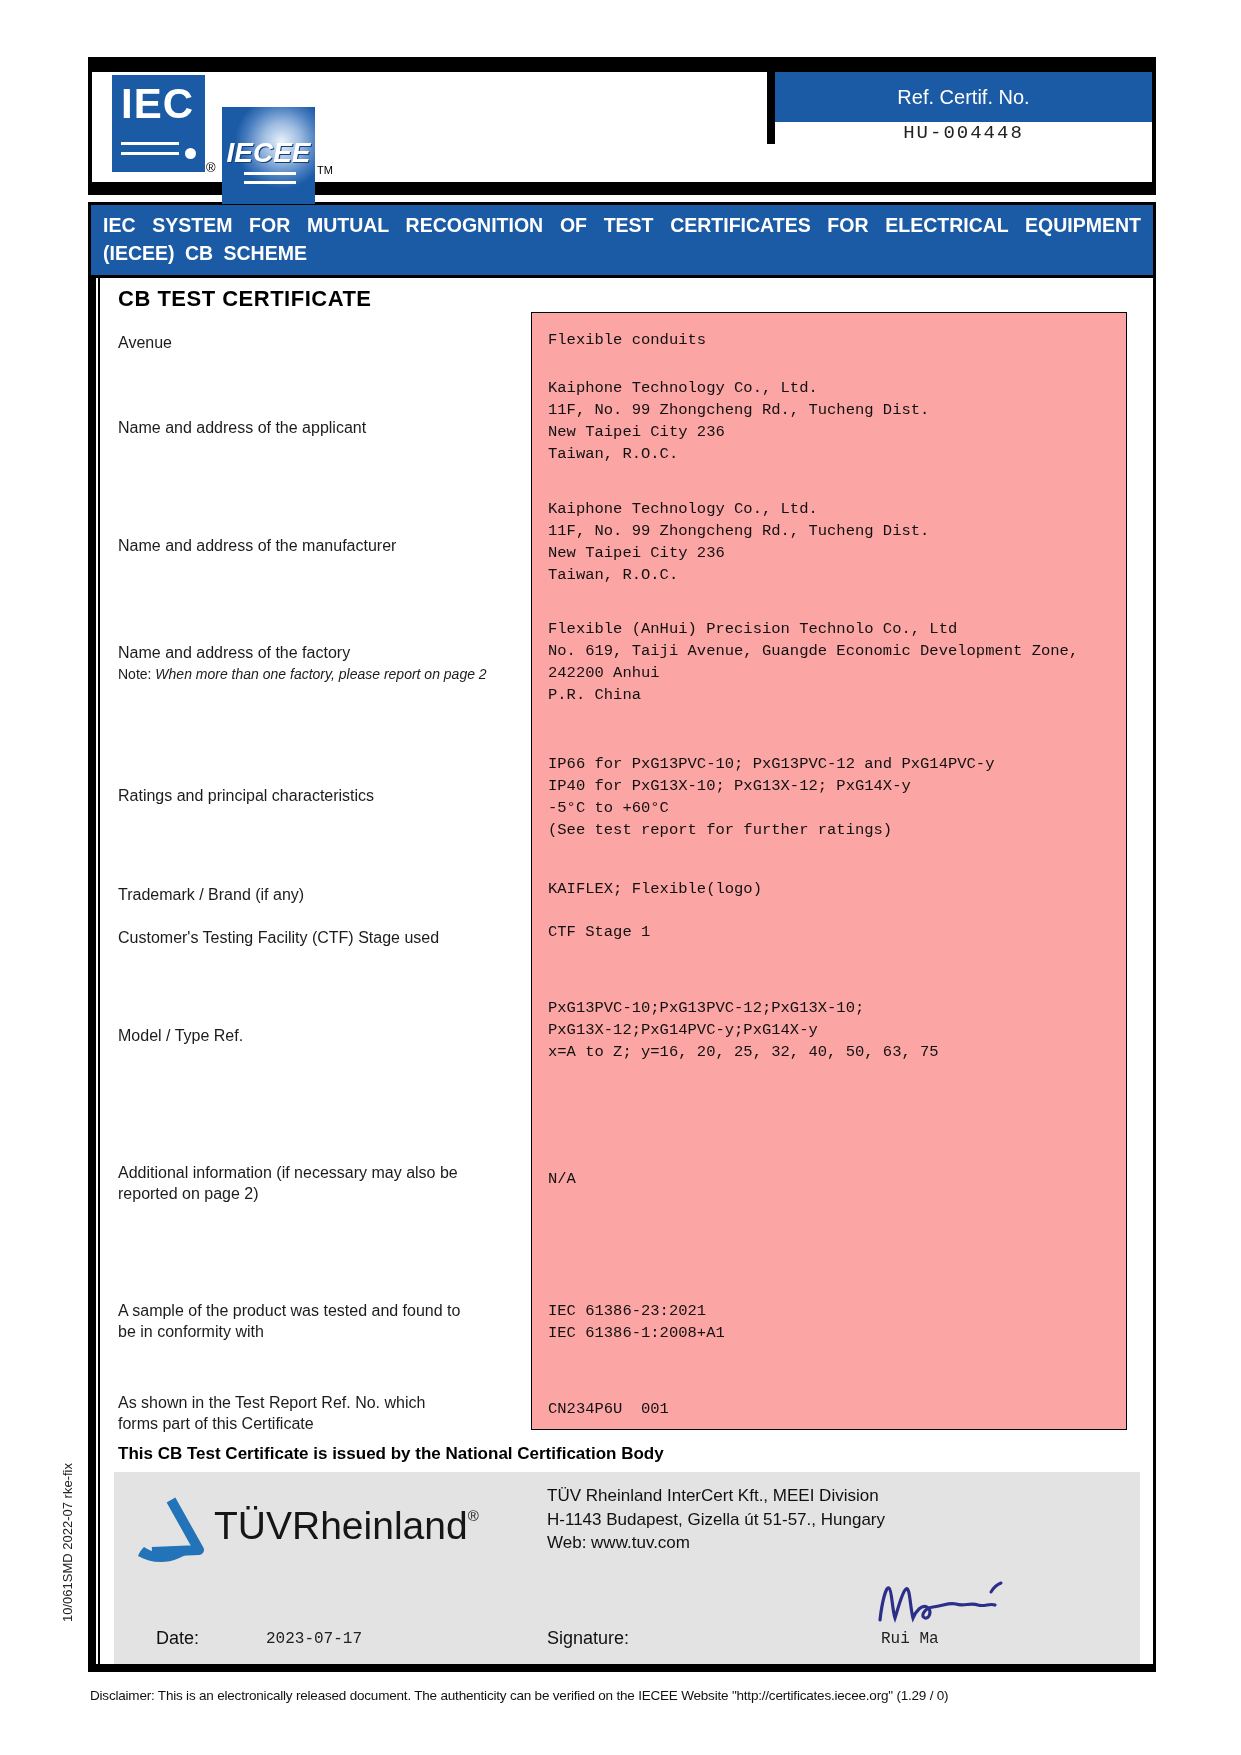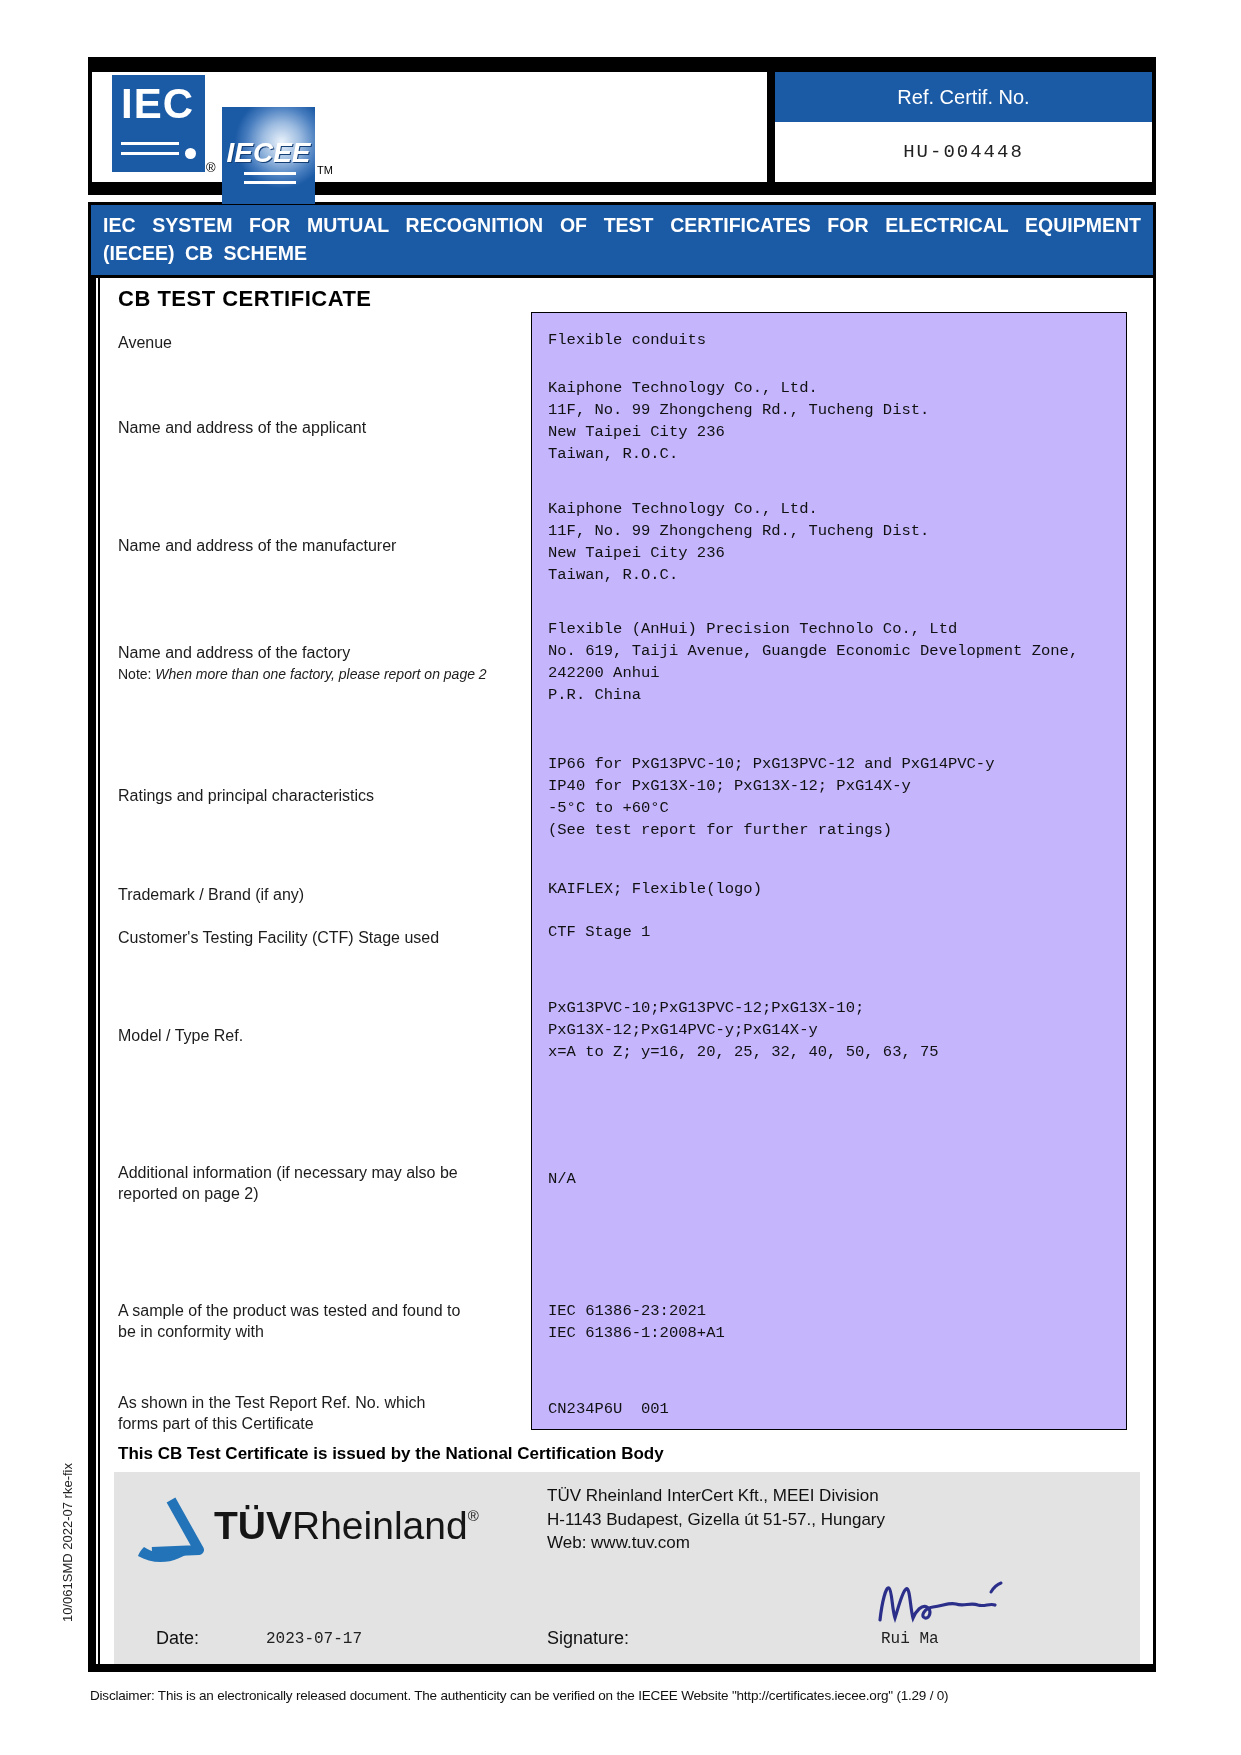--- a/index.html
+++ b/index.html
@@ -6,21 +6,21 @@
   html,body { background:#fff; }
   body { width:1241px; height:1755px; position:relative; font-family:"Liberation Sans", sans-serif; color:#1a1a1a; }
   .page { position:relative; width:1241px; height:1755px; overflow:hidden; background:#fff; }
 
   
   .side-note { position:absolute; left:60px; top:1622px; width:330px; transform:rotate(-90deg); transform-origin:0 0; font-size:13px; color:#222; white-space:nowrap; }
 
   .doc { position:absolute; left:88px; top:57px; width:1068px; }
   .topbar { height:15px; background:#000; }
 
-  .header { display:flex; height:110px; border-left:4px solid #000; border-right:4px solid #000; background:#fff; }
+  .header { display:flex; height:110px; border-left:4px solid #000; border-right:4px solid #000; background:#fff;flex-direction:column; }
   .header-left { width:675px; position:relative; }
   .logo-iec { position:absolute; left:20px; top:3px; width:93px; height:97px; background:#1b5aa5; }
   .iec-text { color:#fff; font-weight:bold; font-size:42px; line-height:1; margin:8px 0 0 9px; letter-spacing:1px; }
   .iec-lines { position:absolute; left:9px; bottom:13px; width:58px; height:17px;
                background:repeating-linear-gradient(#fff 0 3px, rgba(0,0,0,0) 3px 10px); }
   .iec-dot { position:absolute; right:9px; bottom:13px; width:11px; height:11px; border-radius:50%; background:#fff; }
   .reg-mark { position:absolute; left:114px; top:88px; font-size:13px; color:#000; }
   .logo-iecee { position:absolute; left:130px; top:3px; width:93px; height:97px;
                 background:radial-gradient(circle 60px at 64% 36%, #eaf2fb 0%, #9cbbe0 32%, #4a7fc0 58%, #1b5aa5 78%);margin-top:32px; }
   .iecee-text { color:#fff; font-weight:bold; font-style:italic; font-size:28px; text-align:center; margin-top:30px; text-shadow:1px 1px 0 #123e75; }
@@ -38,29 +38,29 @@
 
   .main { position:relative; border-left:8px solid #000; border-right:3px solid #000; border-bottom:8px solid #000; height:1394px; background:#fff; }
   .main-inner { position:absolute; left:2px; top:0; right:0; height:1386px; border-left:2px solid #000; }
 
   .title { position:absolute; left:18px; top:8px; font-size:22px; font-weight:bold; letter-spacing:.5px; color:#000; }
 
   .lbl { position:absolute; left:18px; width:400px; font-size:16px; line-height:21px; color:#1c1c1c; }
   .note { position:absolute; left:18px; font-size:14px; color:#1c1c1c; }
   .note .it { font-style:italic; }
 
-  .grey-box { position:absolute; left:431px; top:34px; width:596px; height:1118px; background:#c4b5fd; border:1px solid #000; }
+  .grey-box { position:absolute; left:431px; top:34px; width:596px; height:1118px; background:#fca5a5; border:1px solid #000; }
   .val { position:absolute; left:16px; font-family:"Liberation Mono","DejaVu Sans Mono",monospace; font-size:15.5px; line-height:22px; white-space:pre-wrap; color:#111; }
 
   .issued { position:absolute; left:18px; top:1166px; font-size:17px; font-weight:bold; color:#000; }
 
   .ncb-box { position:absolute; left:14px; top:1194px; width:1026px; height:192px; background:#e3e3e3; }
   .tuv-triangle { position:absolute; left:17px; top:20px; }
   .tuv-word { position:absolute; left:100px; top:32px; font-size:39px; color:#161616; }
-  .tuv-word .b { font-weight:bold; }
+  .tuv-word .b { font-weight:normal; }
   .tuv-word sup { font-size:15px; vertical-align:18px; }
   .ncb-address { position:absolute; left:433px; top:12px; font-size:17px; line-height:23.5px; white-space:pre-line; color:#111; }
   .date-label, .sig-label { position:absolute; top:156px; font-size:18px; color:#111; }
   .date-label { left:23px;margin-left:19px; }
   .sig-label { left:433px; }
   .date-value, .sig-name { position:absolute; top:158px; font-family:"Liberation Mono","DejaVu Sans Mono",monospace; font-size:16px; color:#222; }
   .date-value { left:152px; }
   .sig-name { left:767px; }
   .sig-scribble { position:absolute; left:758px; top:104px; }
 

